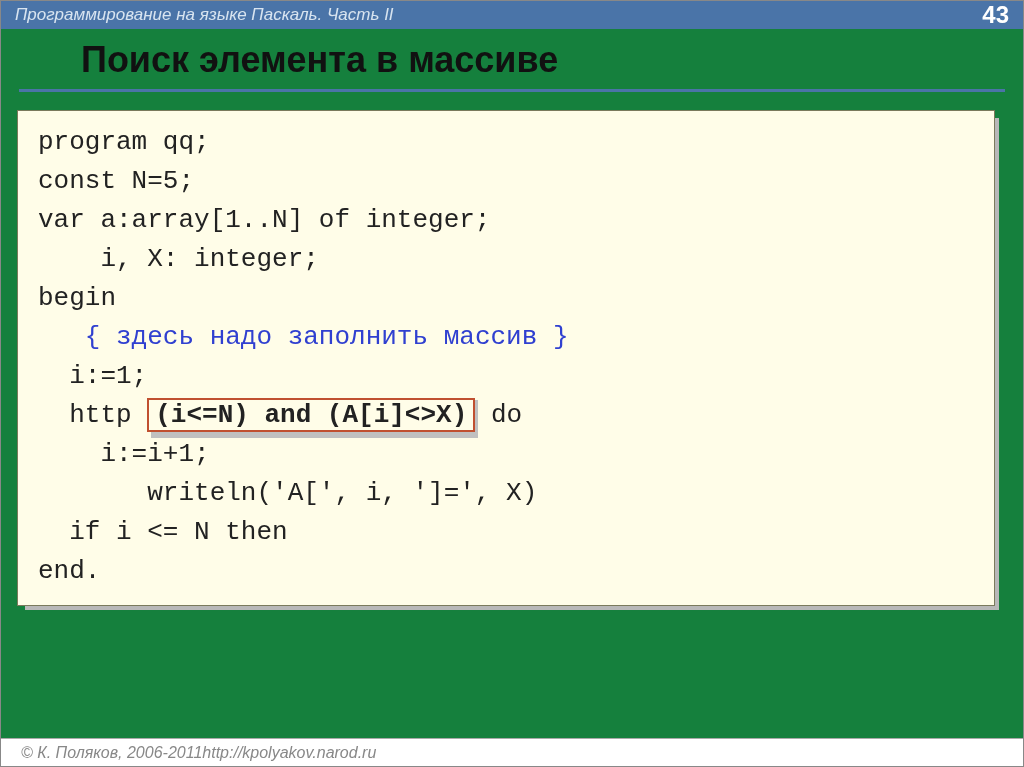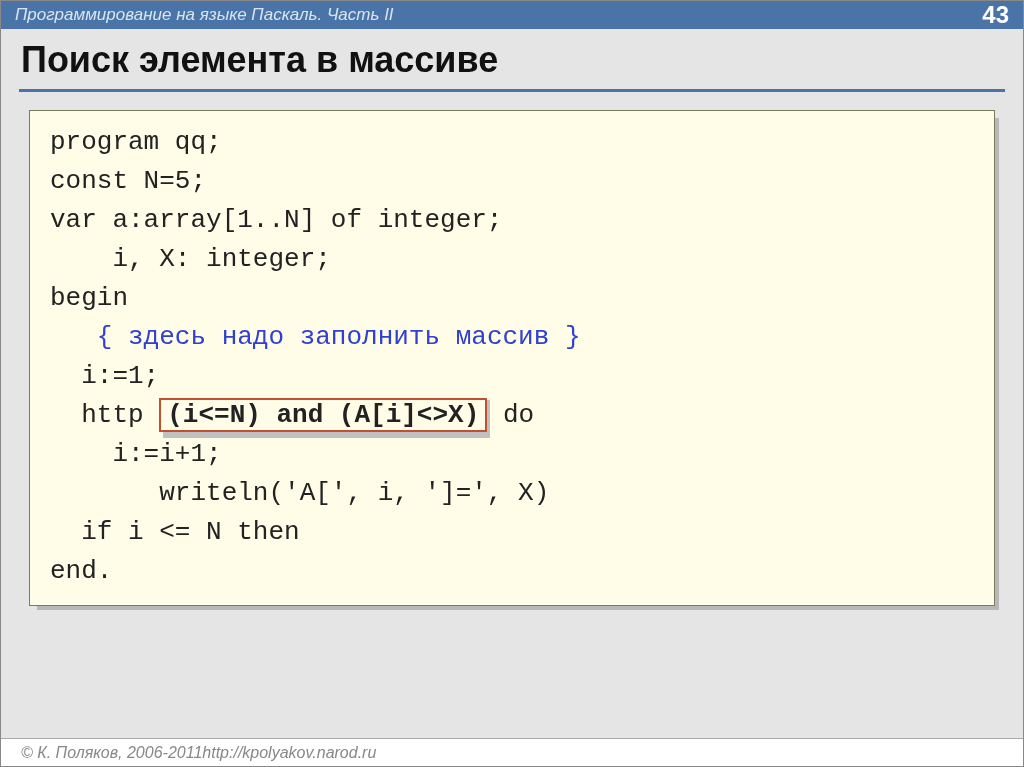--- a/index.html
+++ b/index.html
@@ -1,23 +1,23 @@
 <!DOCTYPE html>
 <html><head>
 <meta charset="utf-8">
 <style>
   * { margin: 0; padding: 0; box-sizing: border-box; }
   html, body { width: 1024px; height: 767px; font-family: Arial, sans-serif; background: #fff; }
-  .slide { width: 1024px; height: 767px; position: relative; background: #e5e5e5; border: 1px solid #888; }
+  .slide { width: 1024px; height: 767px; position: relative; background: #15803d; border: 1px solid #888; }
   .header-bar { height: 28px; background: #4a74a8; display: flex; align-items: center; justify-content: space-between; padding: 0 14px; color: #d8e4f0; font-style: italic; font-size: 17px; }
   .page-num { font-style: normal; font-weight: bold; font-size: 24px; color: #fff; }
-  .title-area { padding: 10px 28px 2px 20px; }
+  .title-area { padding: 10px 28px 2px 34px; margin-left: 46px; }
   .title { font-size: 36px; font-weight: bold; color: #111; }
   .title-underline { margin: 6px 18px 0 18px; height: 3px; background: #4a74a8; }
-  .code-wrap { margin: 18px 28px 0 28px; position: relative; }
+  .code-wrap { margin: 18px 28px 0 16px; position: relative; }
   .code-shadow { position: absolute; top: 8px; left: 8px; right: -4px; bottom: -4px; background: #b8b8b8; }
   .code-box { position: relative; background: #fffde8; border: 1.5px solid #7a7a5c; padding: 12px 20px 14px 20px; font-family: "Courier New", monospace; font-size: 26px; line-height: 1.5; color: #222; }
   .code-line { white-space: pre; }
   .comment { color: #3040d0; }
   .hl-wrap { display: inline-block; position: relative; vertical-align: baseline; }
   .hl-shadow { position: absolute; top: 4px; left: 4px; right: -3px; bottom: -3px; background: #c0c0c0; }
   .hl-box { position: relative; background: #fffde8; border: 2px solid #c05030; padding: 0 6px; font-weight: bold; }
   .footer { position: absolute; left: 0; right: 0; bottom: 0; height: 28px; border-top: 1px solid #aaa; display: flex; align-items: center; justify-content: flex-start; padding: 0 20px; font-style: italic; color: #888; font-size: 16px; background: #fff; }
 </style>
 </head>

